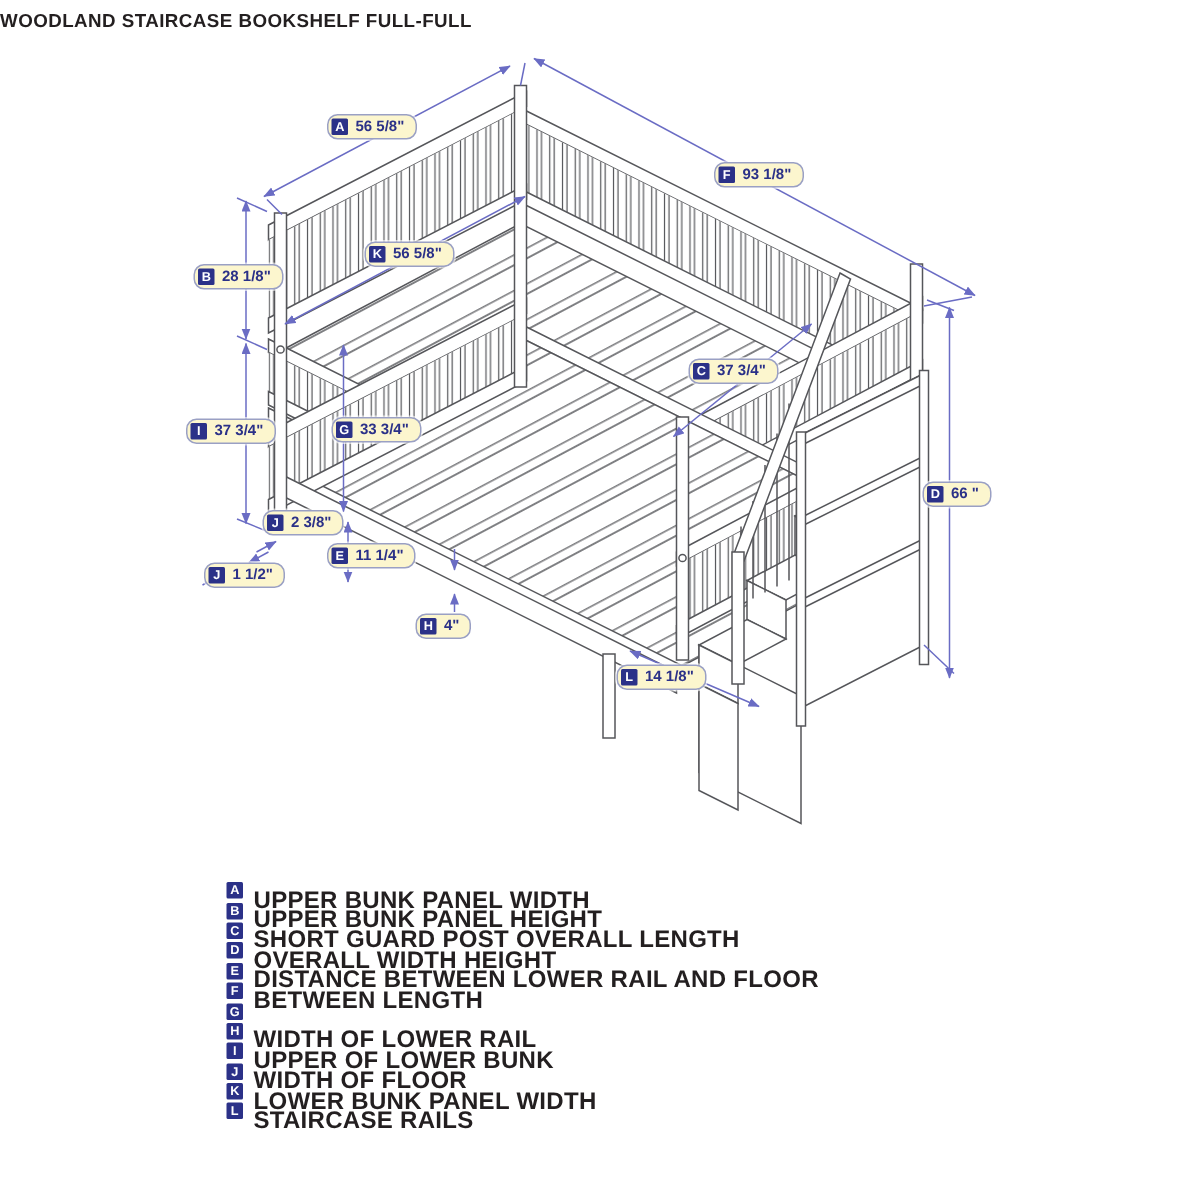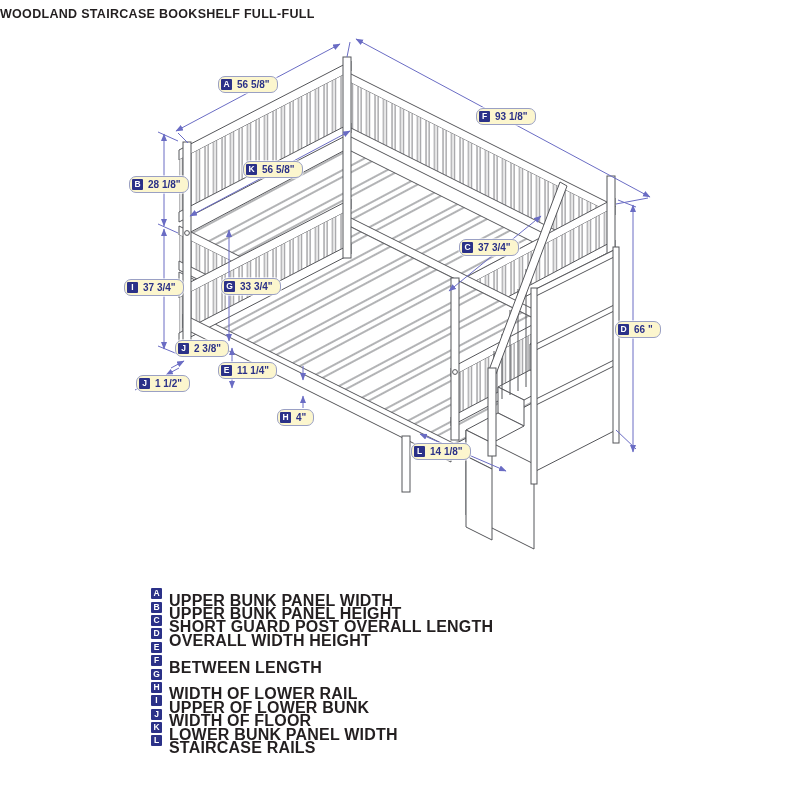--- a/index.html
+++ b/index.html
@@ -222,20 +222,21 @@
     <div class="lrow">
       <span class="badge">C</span>
       <span class="ltext">SHORT GUARD POST OVERALL LENGTH</span>
       </div>
     <div class="lrow">
       <span class="badge">D</span>
       <span class="ltext">OVERALL WIDTH HEIGHT</span>
       </div>
     <div class="lrow">
       <span class="badge">E</span>
+      <span class="ltext">DISTANCE BETWEEN LOWER RAIL AND FLOOR</span>
       </div>
     <div class="lrow">
       <span class="badge">F</span>
       <span class="ltext">BETWEEN LENGTH</span>
       </div>
     <div class="lrow">
       <span class="badge">G</span>
       </div>
     <div class="lrow">
       <span class="badge">H</span>

